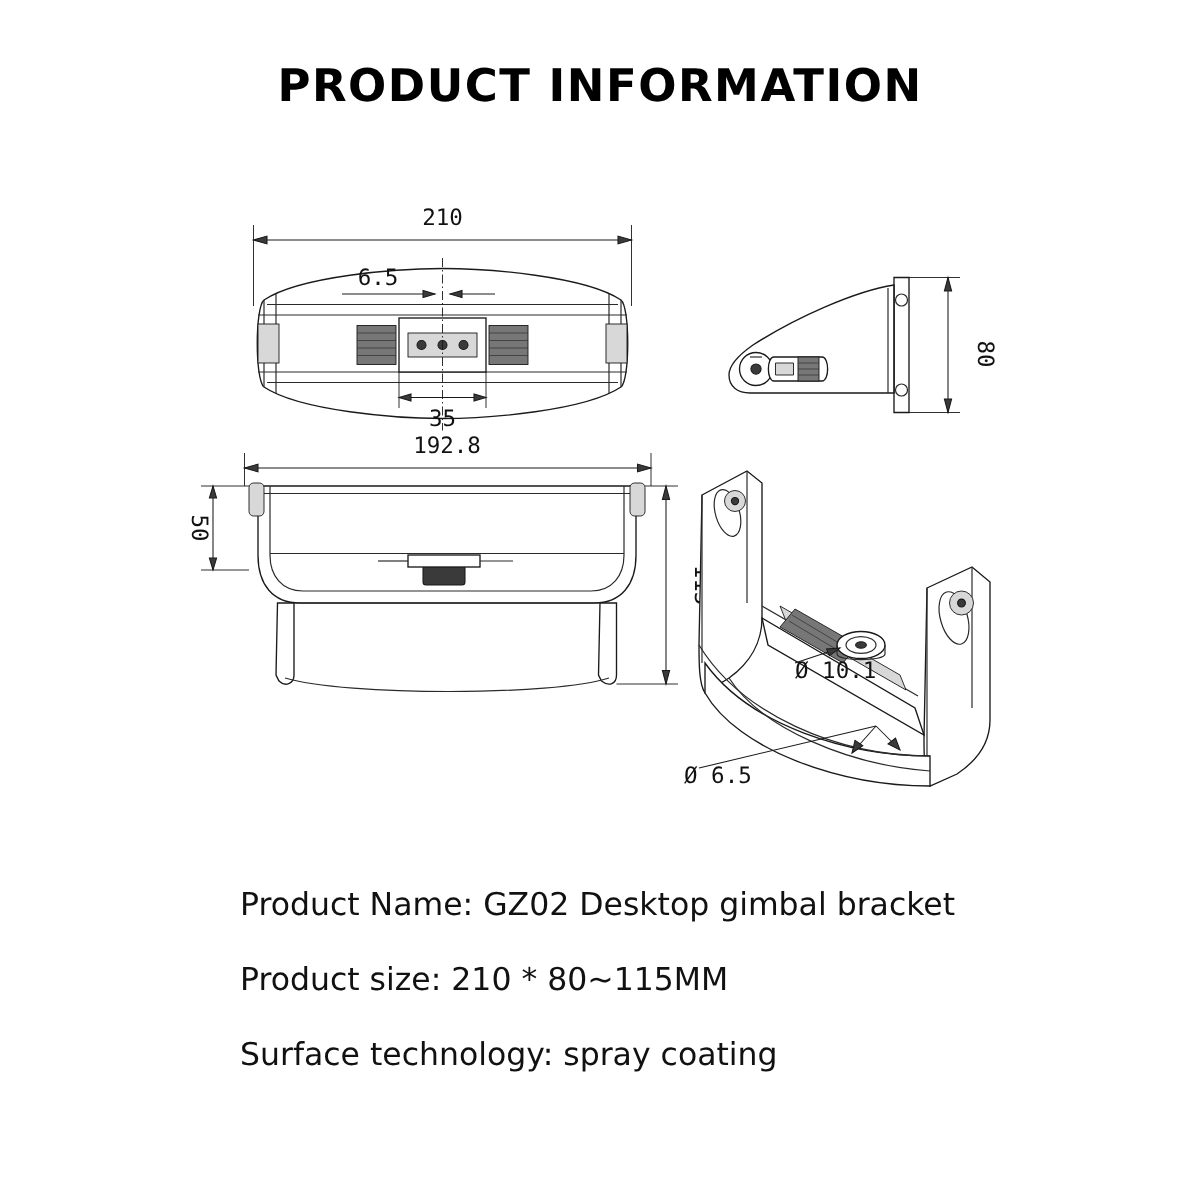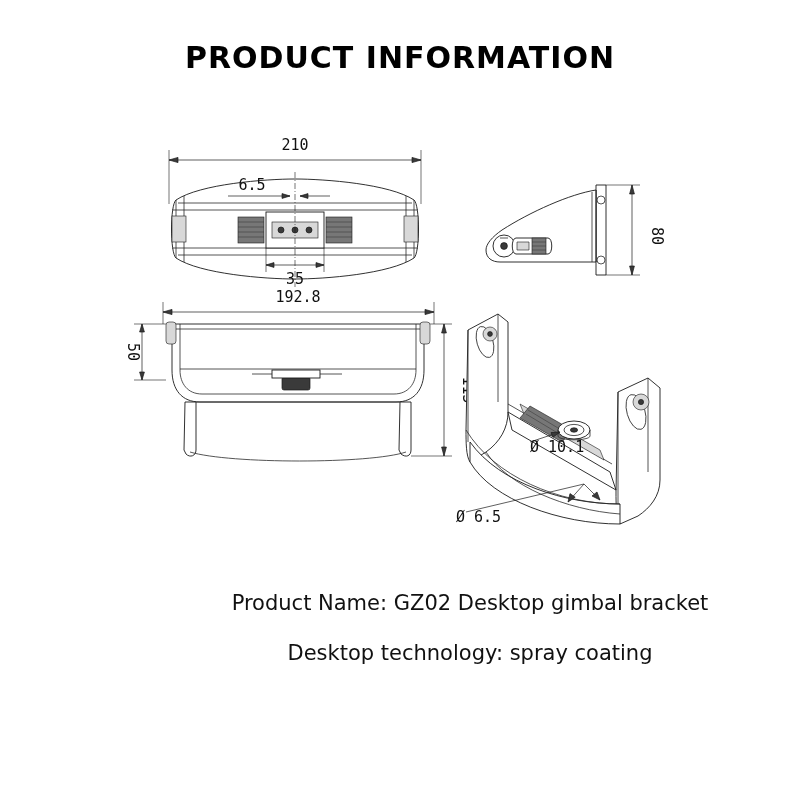--- a/index.html
+++ b/index.html
@@ -34,21 +34,20 @@
   .drawing {
     position: absolute;
     left: 0; top: 110px;
     width: 800px; height: 450px;
   }
   .specs {
     position: absolute;
     left: 160px;
     top: 576px;
     width: 620px;
-    text-align: center;
   }
   .spec-line {
     font-family: "DejaVu Sans", sans-serif;
     font-size: 21px;
     color: #111;
     line-height: 50px;
     white-space: nowrap;
   }
   svg { display: block; }
   .ln-thin { stroke: #2a2a2a; fill: none; stroke-width: 0.8; }
@@ -267,16 +266,17 @@
         <path class="fill-dark" d="M600,388 l-3,-8 l-5,4 z"></path>
         <path class="fill-dark" d="M568,390 l2,-8.4 l5.2,3.6 z"></path>
         <text class="dimtxt" x="456" y="410" text-anchor="start">Ø 6.5</text>
       </g>
 
     </svg>
   </div>
 
   <div class="specs">
     <div class="spec-line">Product Name: GZ02 Desktop gimbal bracket</div>
-    <div class="spec-line">Desktop technology: spray coating</div>
+    <div class="spec-line">Product size: 210 * 80~115MM</div>
+    <div class="spec-line">Surface technology: spray coating</div>
   </div>
 
 </div>
 
 </body></html>

